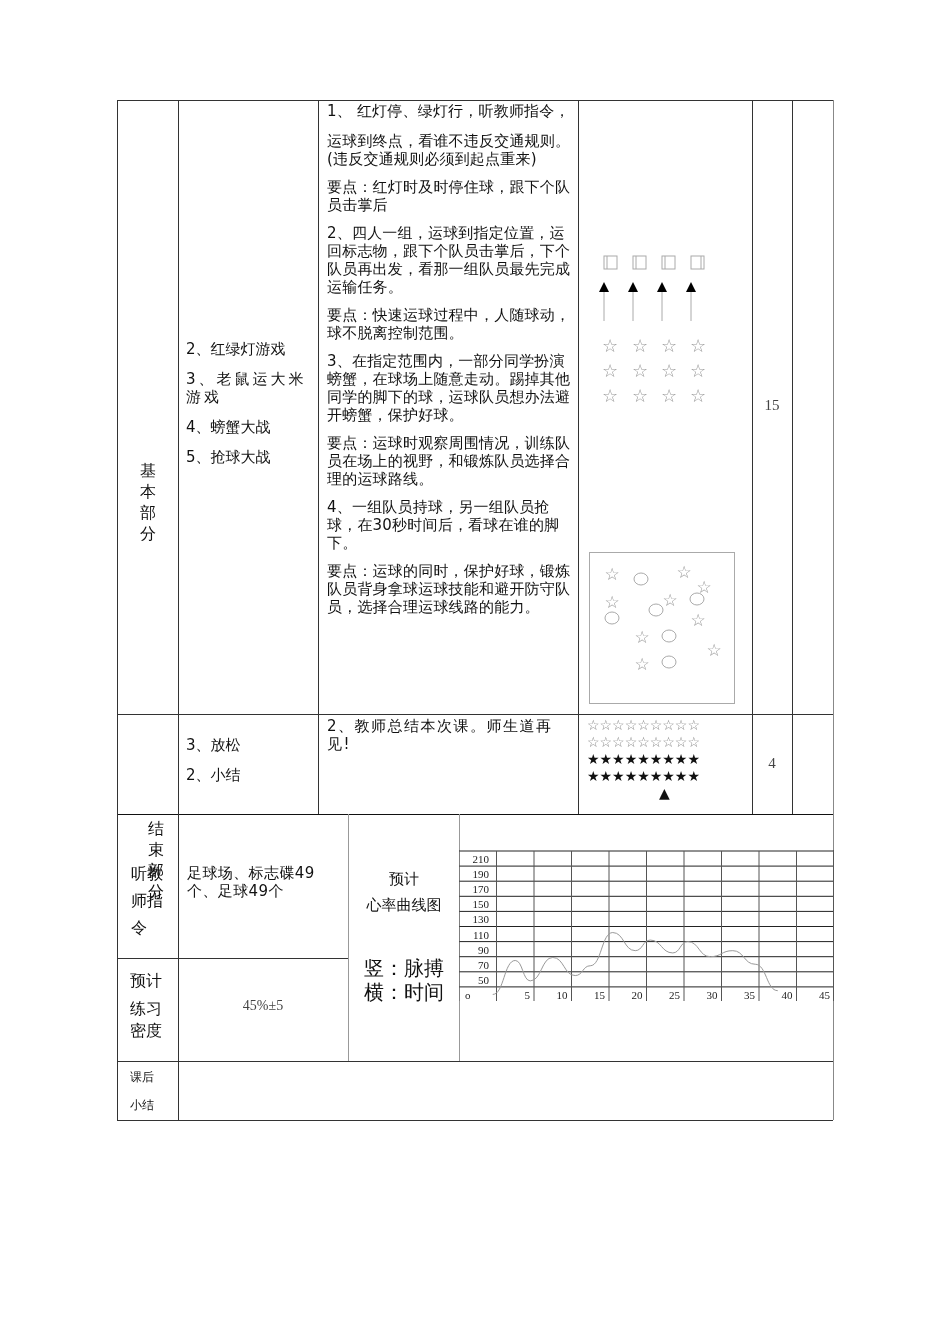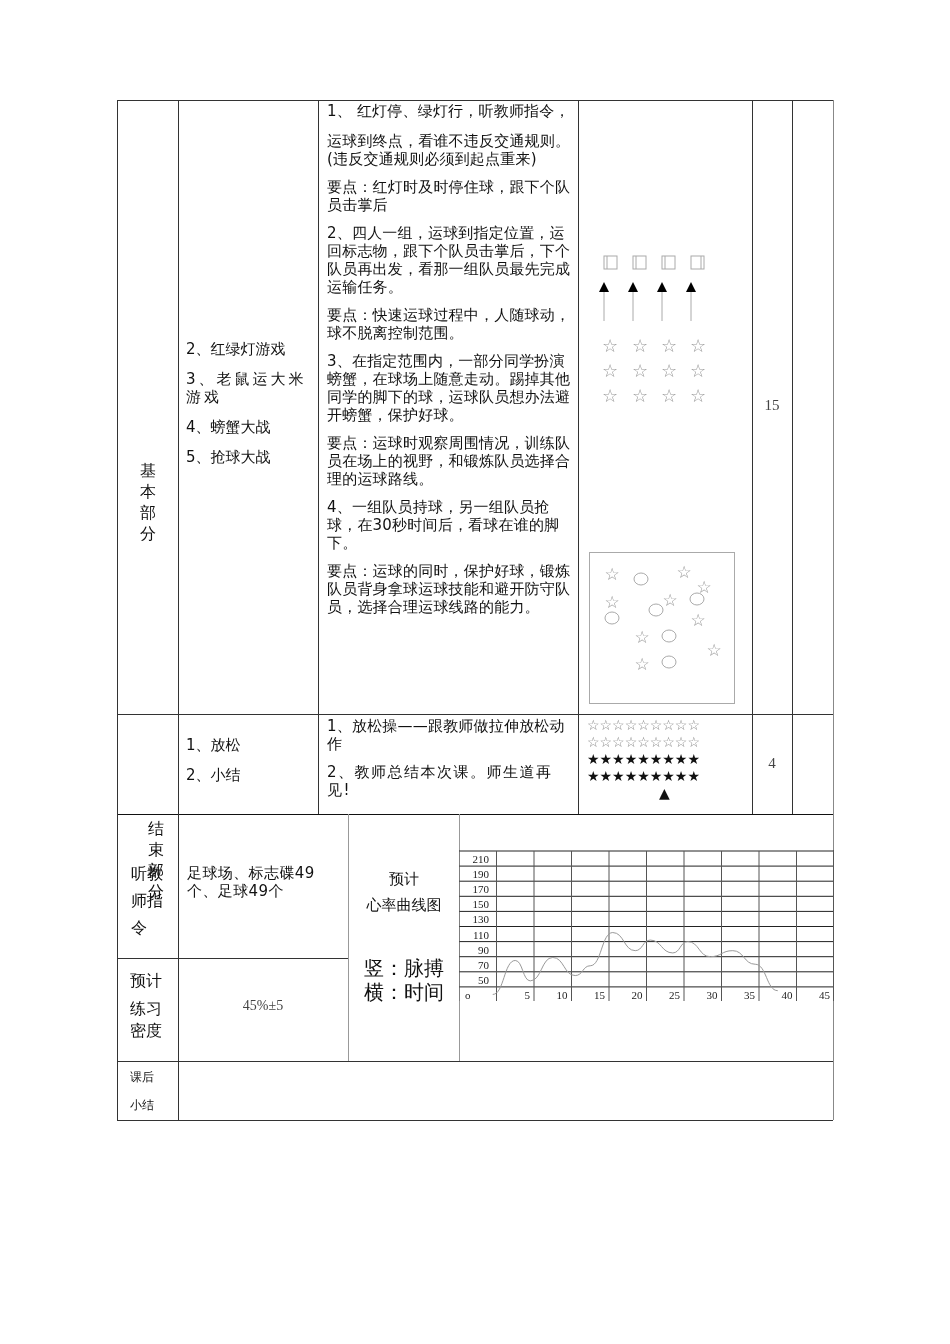--- a/index.html
+++ b/index.html
@@ -128,26 +128,25 @@
       <ellipse cx="79" cy="83" rx="7" ry="6"></ellipse>
       <ellipse cx="79" cy="109" rx="7" ry="6"></ellipse>
     </g>
   </svg>
 </div>
 
 <div class="abs txt num" style="left:752px; top:396px; width:40px; text-align:center;">15</div>
 <div class="abs" style="left:793px; top:396px; width:40px;"></div>
 
 <div class="abs" style="left:186px; top:736px; width:128px;">
-  <div class="list-item">1、放松</div>
+  <div class="list-item">3、放松</div>
   <div class="list-item">2、小结</div>
 </div>
 
 <div class="abs" style="left:327px; top:717px; width:246px;">
-  <p class="para">1、放松操——跟教师做拉伸放松动作</p>
   <p class="para" style="letter-spacing:1.5px;">2、教师总结本次课。师生道再见!</p>
 </div>
 
 <div class="abs" style="left:587px; top:717px; width:160px;">
   <div class="star-row gray">☆☆☆☆☆☆☆☆☆</div>
   <div class="star-row gray">☆☆☆☆☆☆☆☆☆</div>
   <div class="star-row">★★★★★★★★★</div>
   <div class="star-row">★★★★★★★★★</div>
   <div class="star-row" style="padding-left:72px;">▲</div>
 </div>

